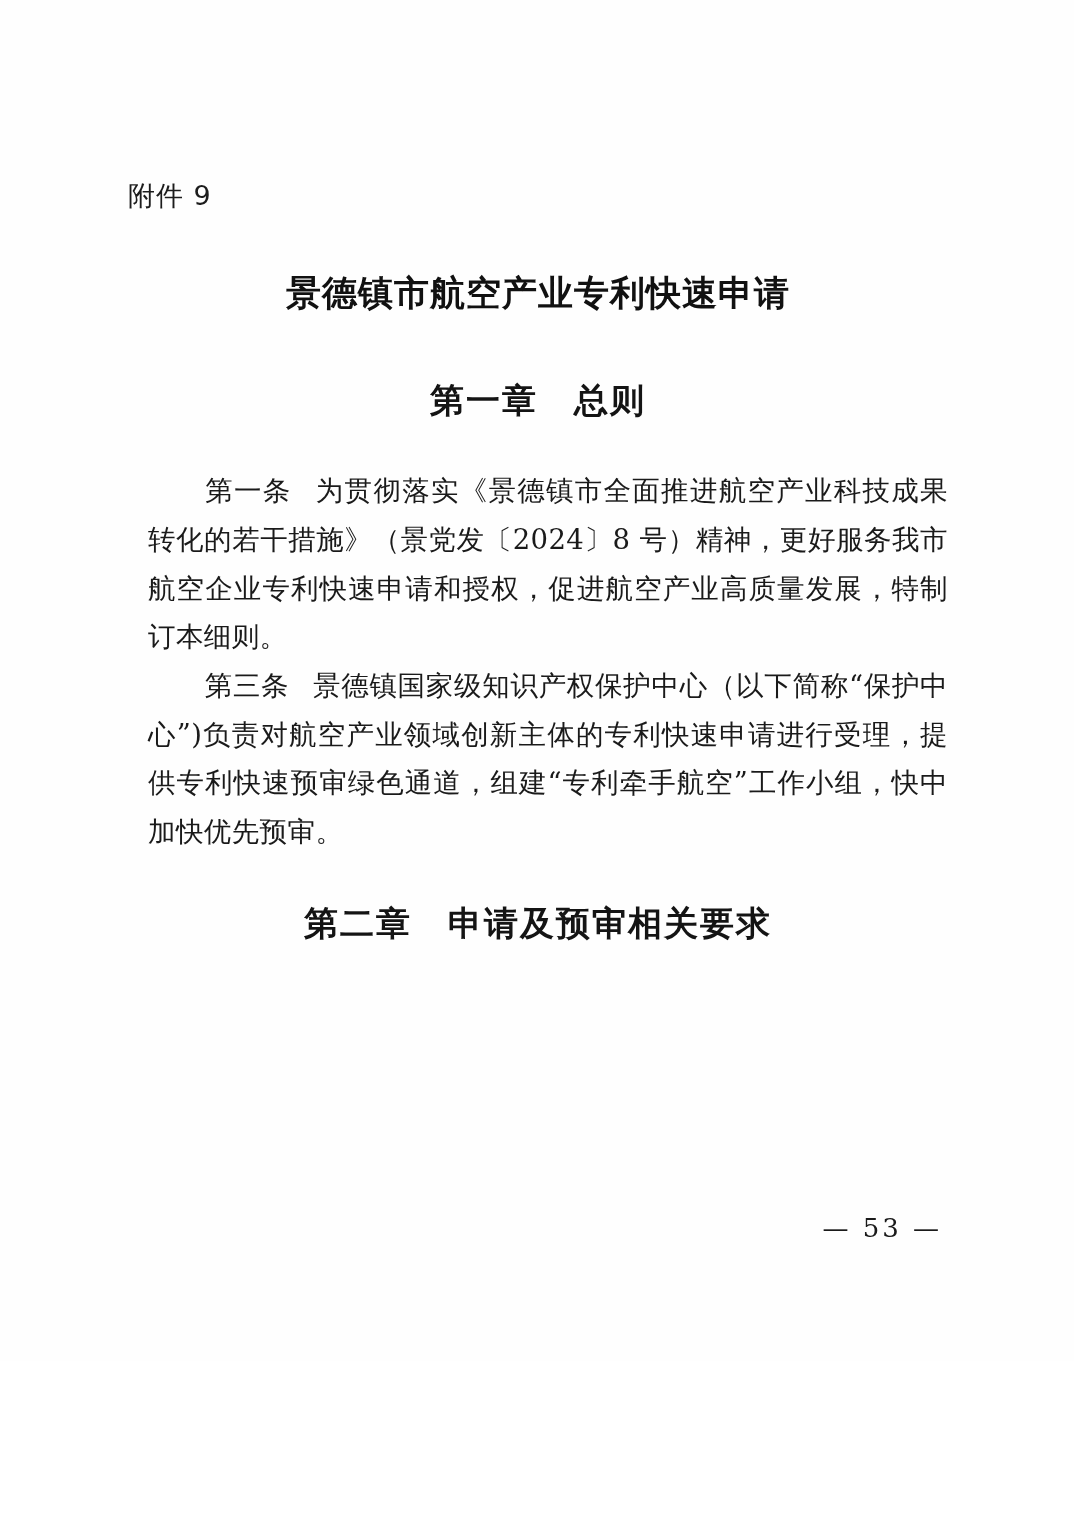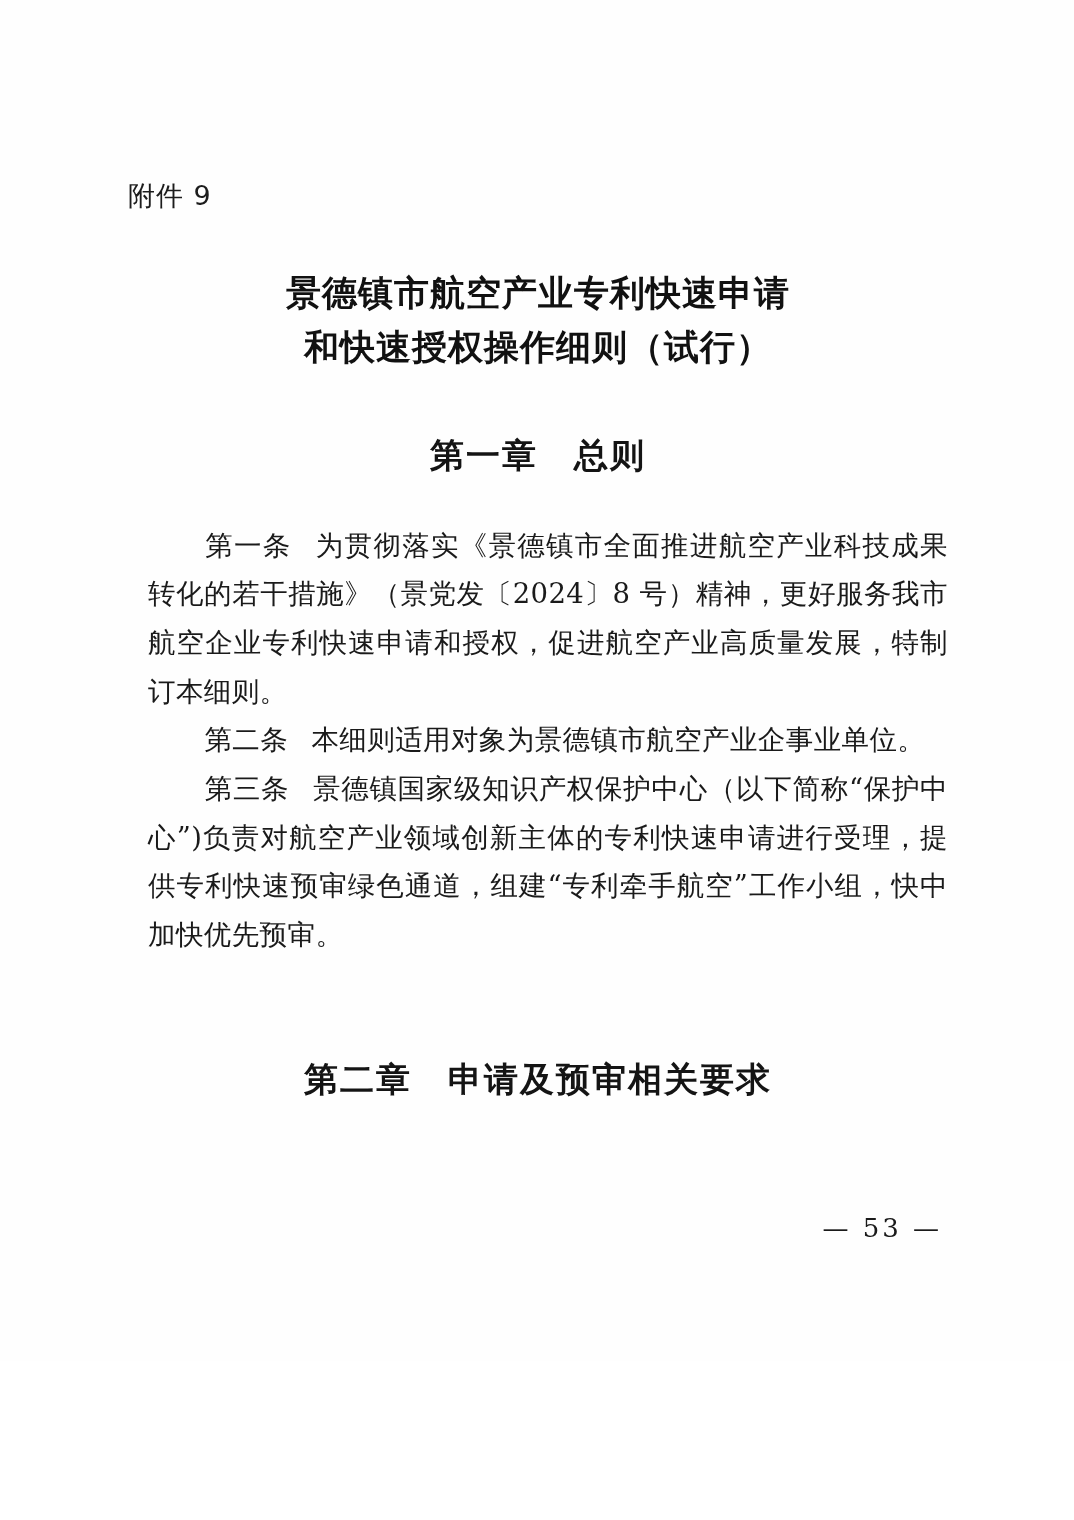--- a/index.html
+++ b/index.html
@@ -54,21 +54,21 @@
   }
   .chapter-heading {
     text-align: center;
     font-family: "DejaVu Sans", "Liberation Sans", sans-serif;
     font-weight: bold;
     font-size: 34px;
     letter-spacing: 2px;
     color: #141414;
   }
   .ch1 { margin-top: 58px; }
-  .ch2 { margin-top: 98px; margin-bottom: 46px; }
+  .ch2 { margin-top: 45px; margin-bottom: 46px; }
   .para {
     font-family: "DejaVu Serif", "Liberation Serif", serif;
     font-size: 27.5px;
     line-height: 1.77;
     text-align: justify;
     text-justify: inter-ideograph;
     color: #1a1a1a;
     letter-spacing: 0.4px;
     margin-left: 20px;
   }
@@ -90,32 +90,28 @@
 </head>
 <body>
 
 <div class="page">
   <div class="content">
 
     <div class="attachment-label">附件 9</div>
 
     <div class="doc-title">
       <span class="line">景德镇市航空产业专利快速申请</span>
-      <span class="line">和快速授权操作细则（试行）</span>
     </div>
 
     <div class="chapter-heading ch1">第一章　总则</div>
 
     <div class="para first">
       <span class="indent"></span><span class="art-label">第一条</span><span class="gap-after-label"></span><span>为贯彻落实《景德镇市全面推进航空产业科技成果转化的若干措施》（景党发〔2024〕8 号）精神，更好服务我市航空企业专利快速申请和授权，促进航空产业高质量发展，特制订本细则。</span>
     </div>
 
-    <div class="para">
-      <span class="indent"></span><span class="art-label">第二条</span><span class="gap-after-label"></span><span>本细则适用对象为景德镇市航空产业企事业单位。</span>
-    </div>
 
     <div class="para">
       <span class="indent"></span><span class="art-label">第三条</span><span class="gap-after-label"></span><span>景德镇国家级知识产权保护中心（以下简称“保护中心”)负责对航空产业领域创新主体的专利快速申请进行受理，提供专利快速预审绿色通道，组建“专利牵手航空”工作小组，快中加快优先预审。</span>
     </div>
 
     <div class="chapter-heading ch2">第二章　申请及预审相关要求</div>
 
 
   </div>
 

